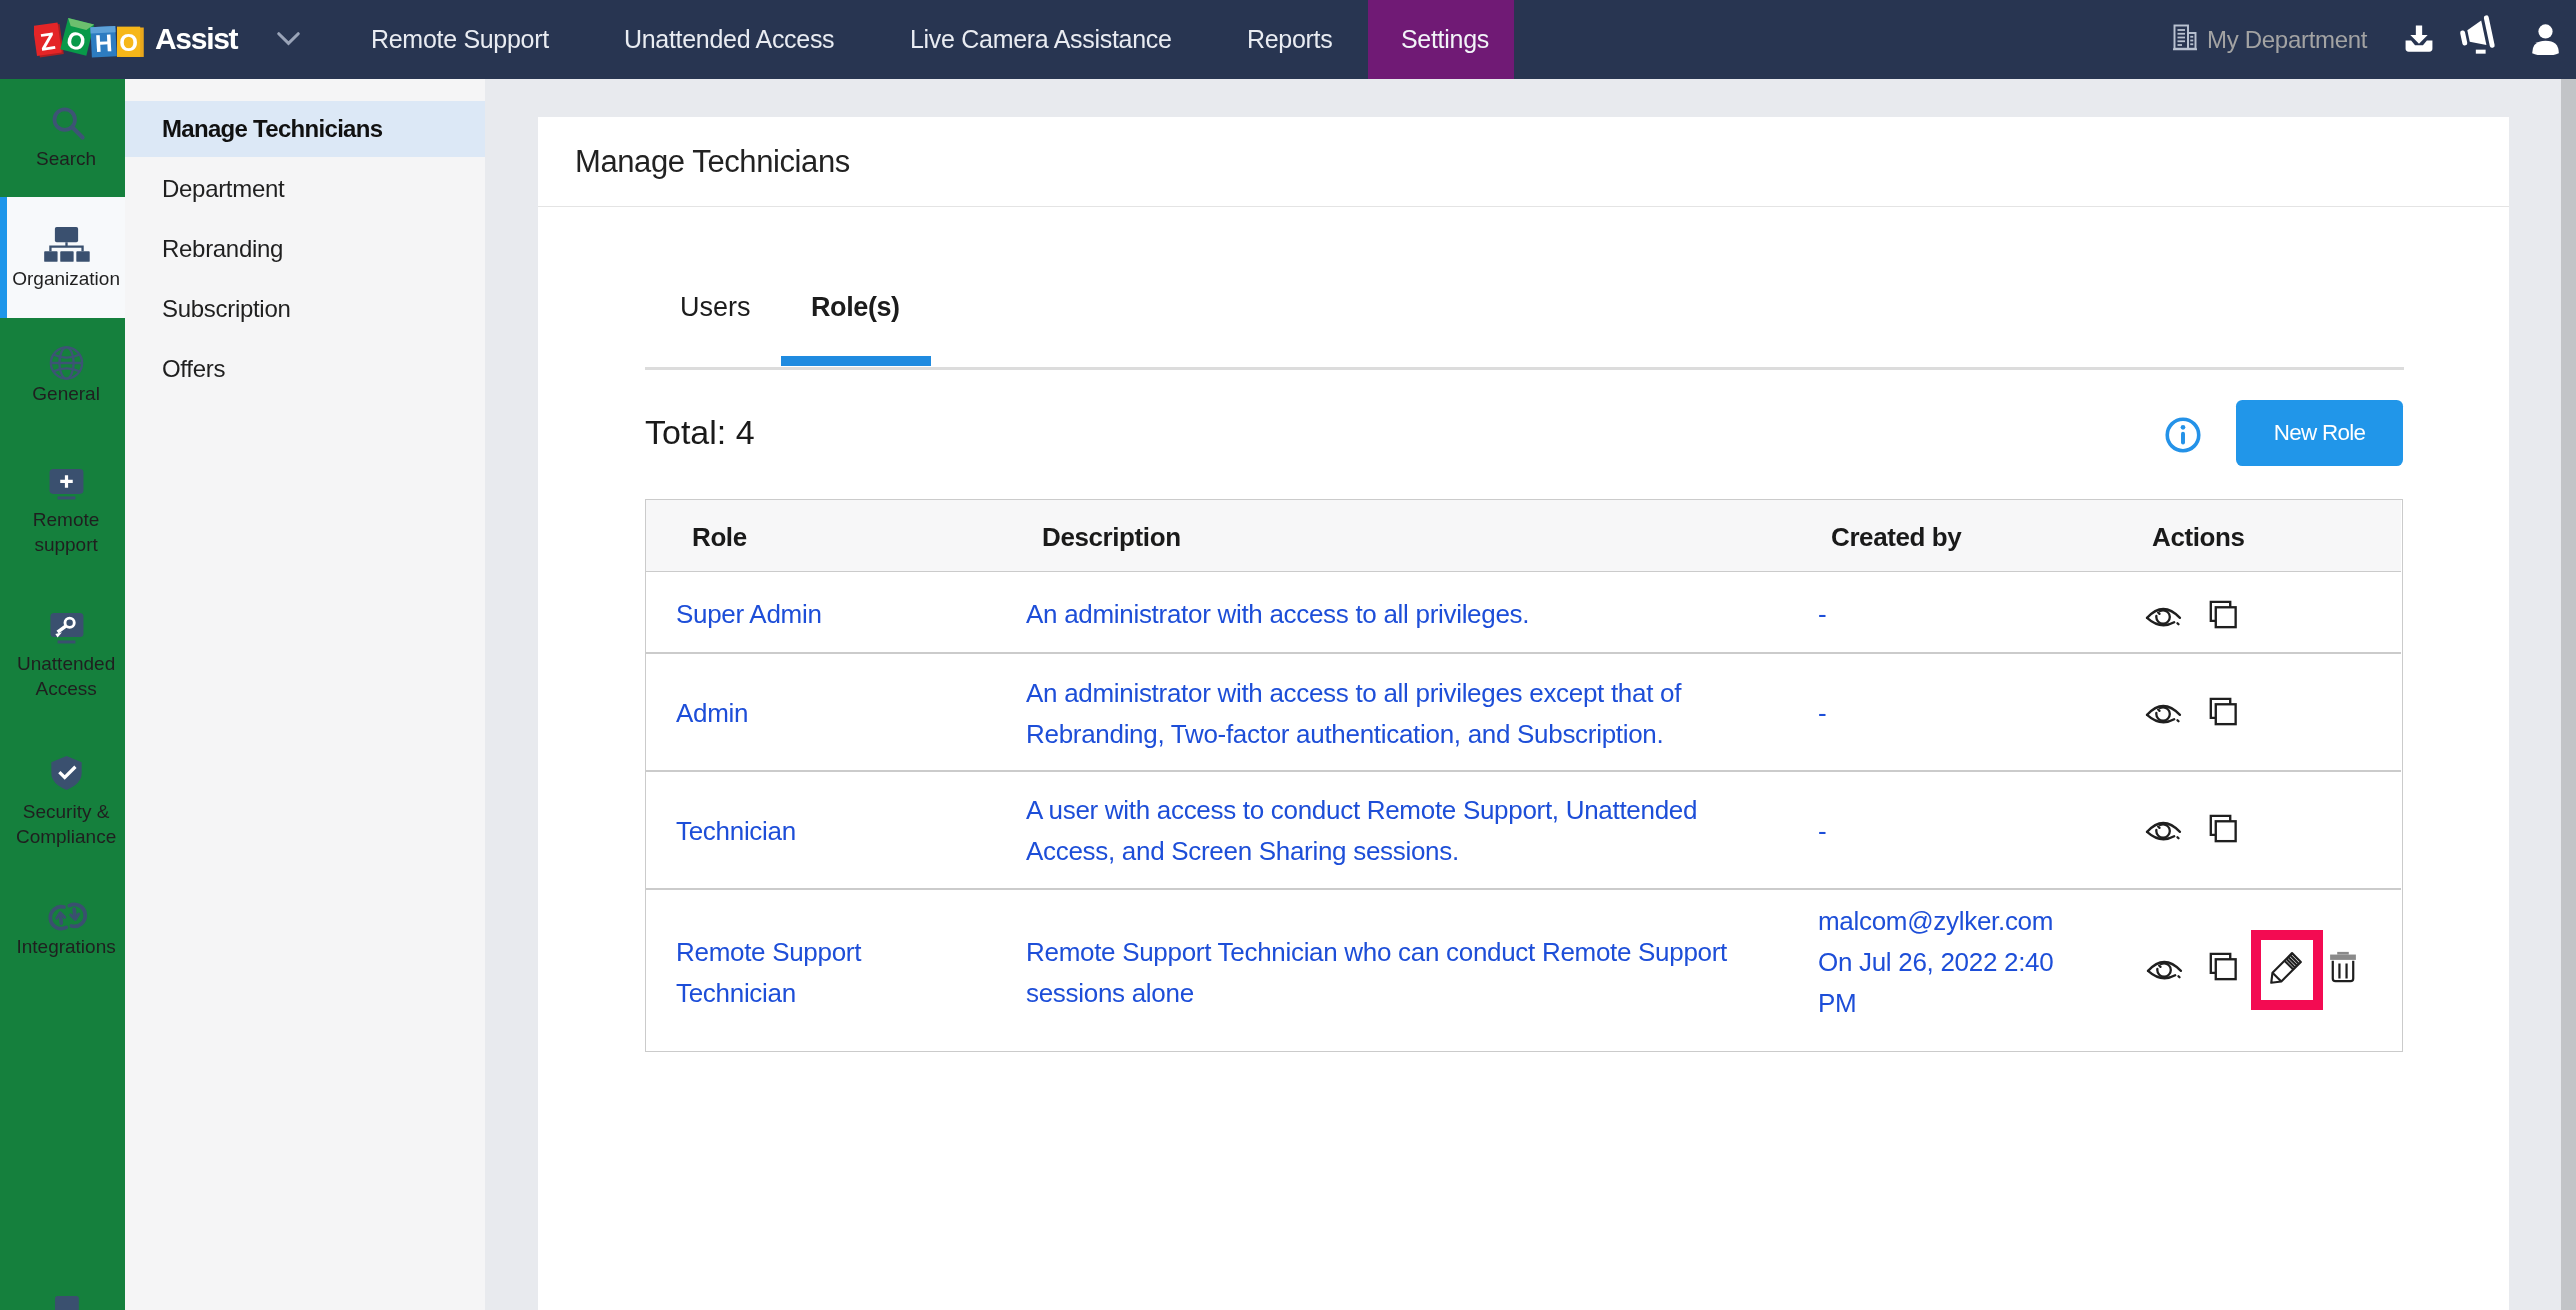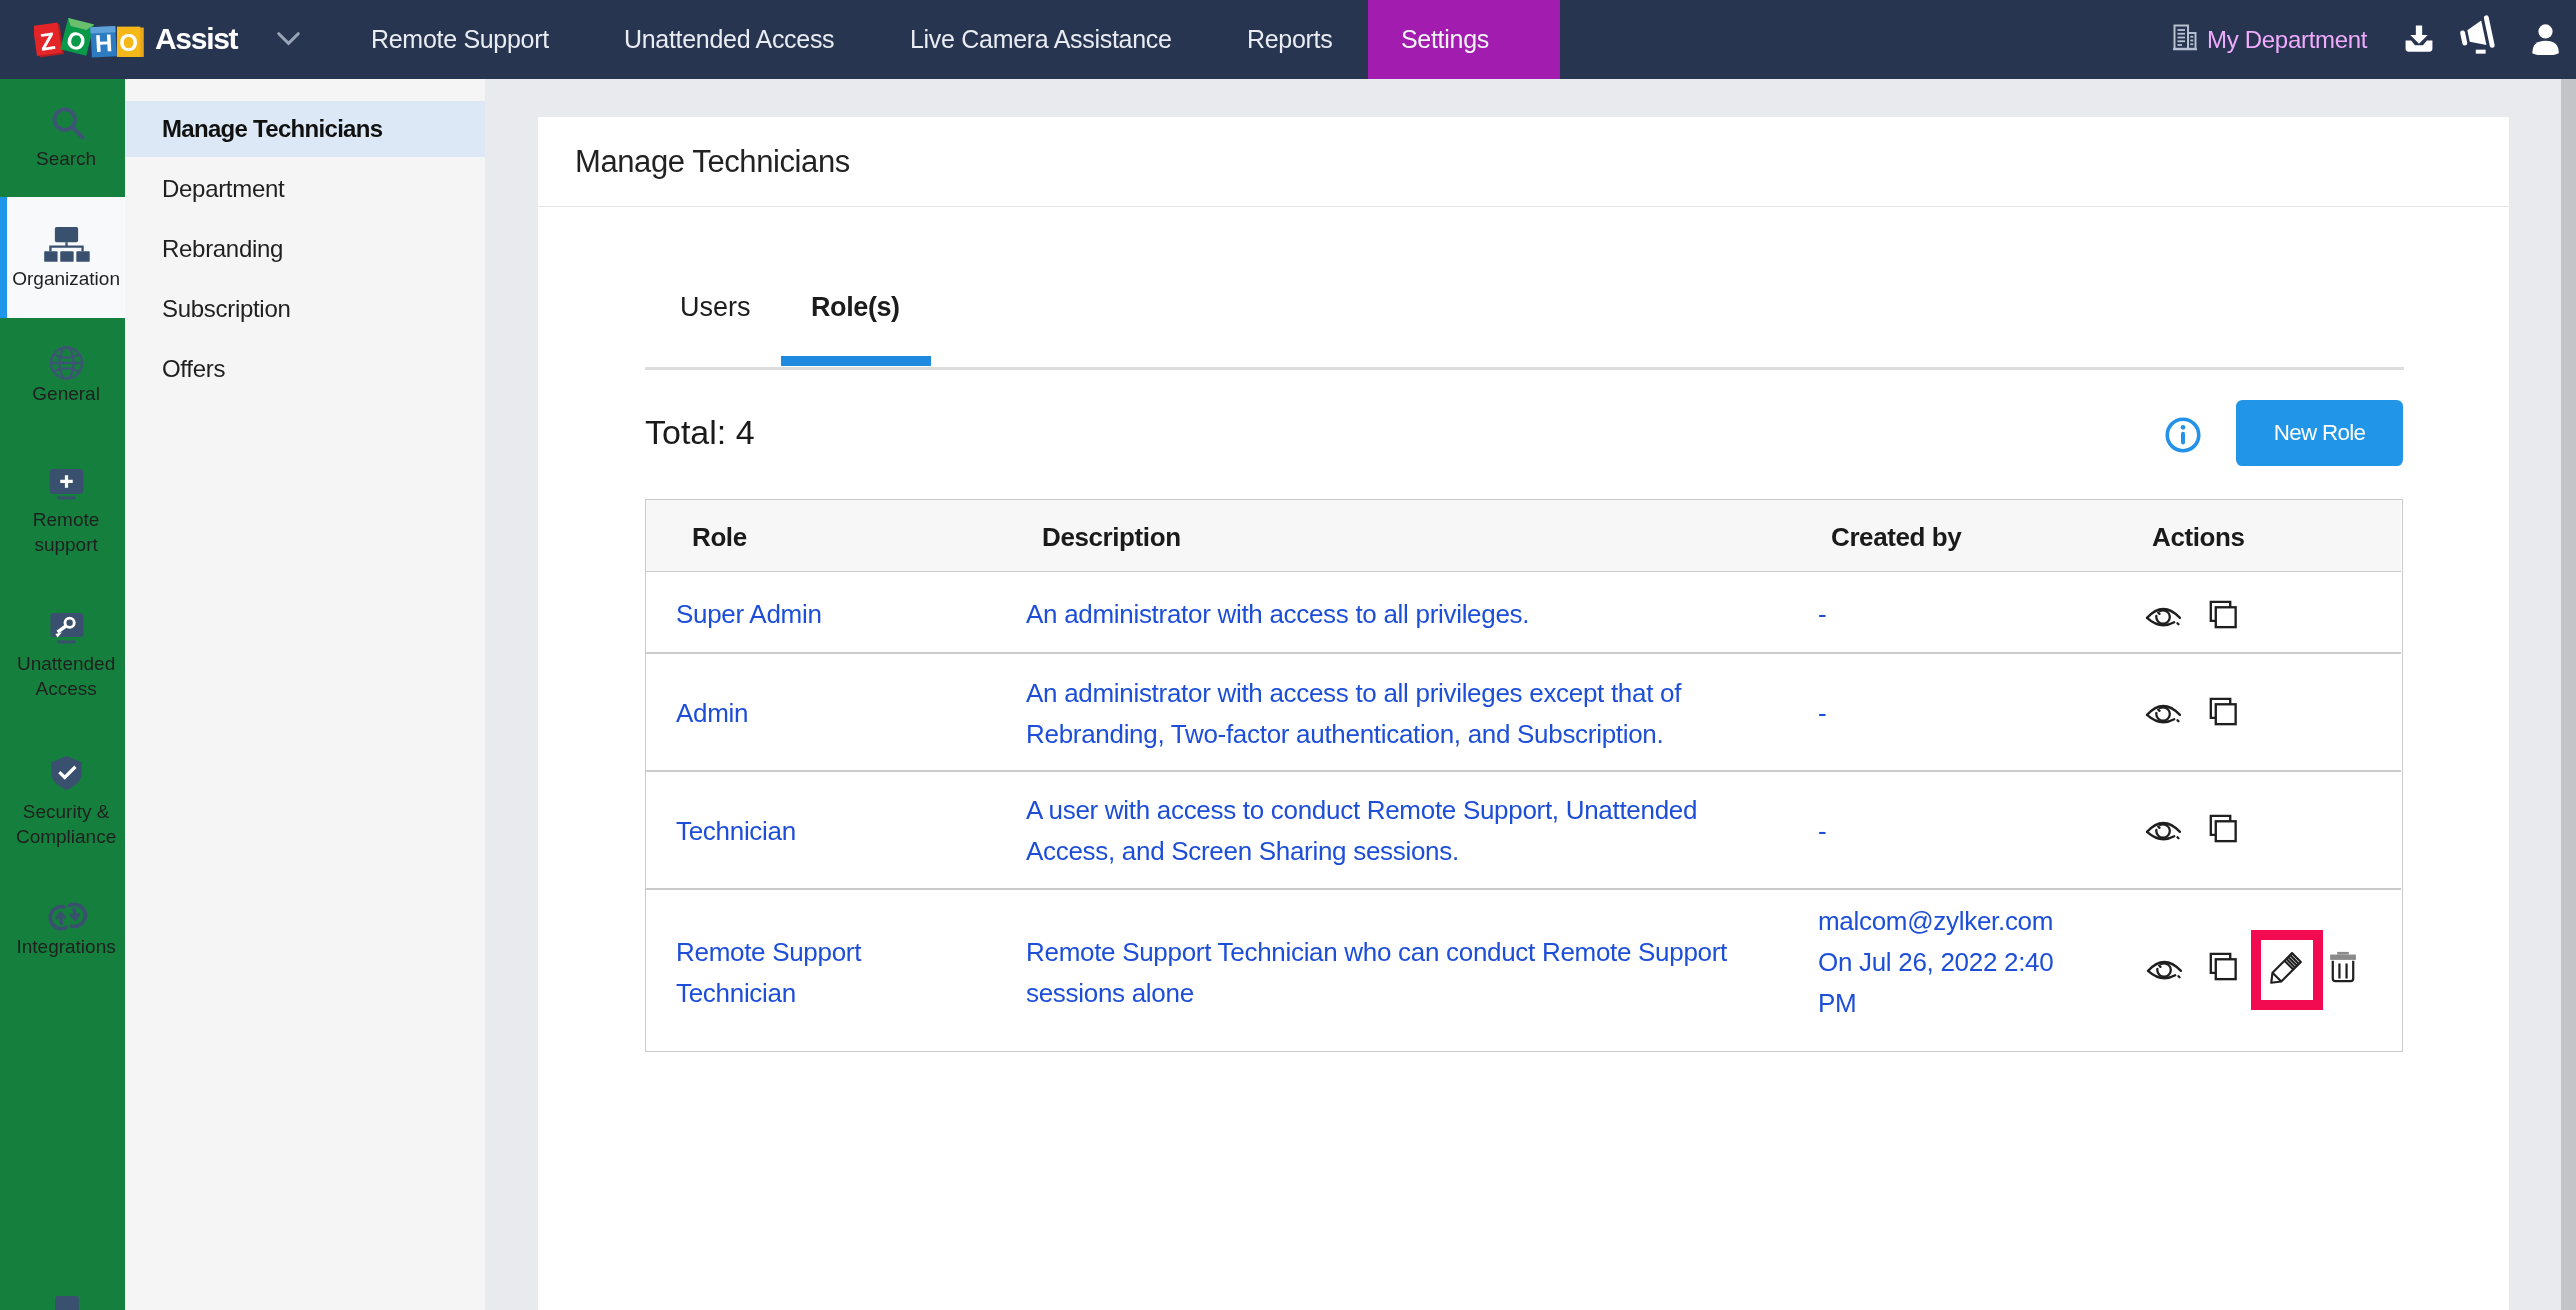--- a/index.html
+++ b/index.html
@@ -2,24 +2,24 @@
 <html style="font-size:14.3px"><head>
 <meta charset="utf-8">
 <style>
 * { margin:0; padding:0; box-sizing:border-box; }
 html,body { width:2576px; height:1310px; overflow:hidden; }
 body { font-family:"Liberation Sans", sans-serif; position:relative; background:#e8eaee; }
 .abs { position:absolute; }
 
 #navbar { left:0; top:0; width:2576px; height:79px; background:#283551; }
 .navlink { position:absolute; top:0; height:79px; line-height:79px; font-size:25px; color:#e9ecf2; letter-spacing:-0.3px; }
-#settingsTab { position:absolute; left:1368px; top:0; width:192px; height:79px; background:#a21caf;padding-left:18px; }
+#settingsTab { position:absolute; left:1368px; top:0; width:146px; height:79px; background:#701a75;padding-left:18px; }
 #settingsTab span { position:absolute; left:33px; top:0; height:79px; line-height:79px; font-size:25px; color:#f2f4f8; letter-spacing:-0.3px;}
 #assistTxt { position:absolute; left:155px; top:0; height:79px; line-height:77px; font-size:30px; font-weight:bold; color:#fff; letter-spacing:-1.3px; }
-#myDept { position:absolute; left:2207px; top:0; height:64px; line-height:79px; font-size:24px; color:#f0abfc; letter-spacing:-0.3px; }
+#myDept { position:absolute; left:2207px; top:0; height:64px; line-height:79px; font-size:24px; color:#a3a3a3; letter-spacing:-0.3px; }
 
 #rail { left:0; top:79px; width:125px; height:1232px; background:#15803d; }
 .railItem { position:absolute; left:3.6px; width:125px; text-align:center; }
 .railLbl { position:absolute; left:3.6px; width:125px; text-align:center; font-size:19px; color:#1f1f1f; line-height:25px; }
 #orgActive { position:absolute; left:0; top:118px; width:125px; height:121px; background:#f7f9fb; }
 #orgBar { position:absolute; left:0; top:118px; width:7.2px; height:121px; background:#1d96ea; }
 
 #sidebar { left:125px; top:79px; width:360px; height:1232px; background:#f5f5f6; }
 #sbActive { position:absolute; left:0; top:22.4px; width:360px; height:56px; background:#dce8f6; }
 .sbItem { position:absolute; left:37px; height:36px; line-height:36px; font-size:24px; color:#1f1f1f; letter-spacing:-0.3px; }

